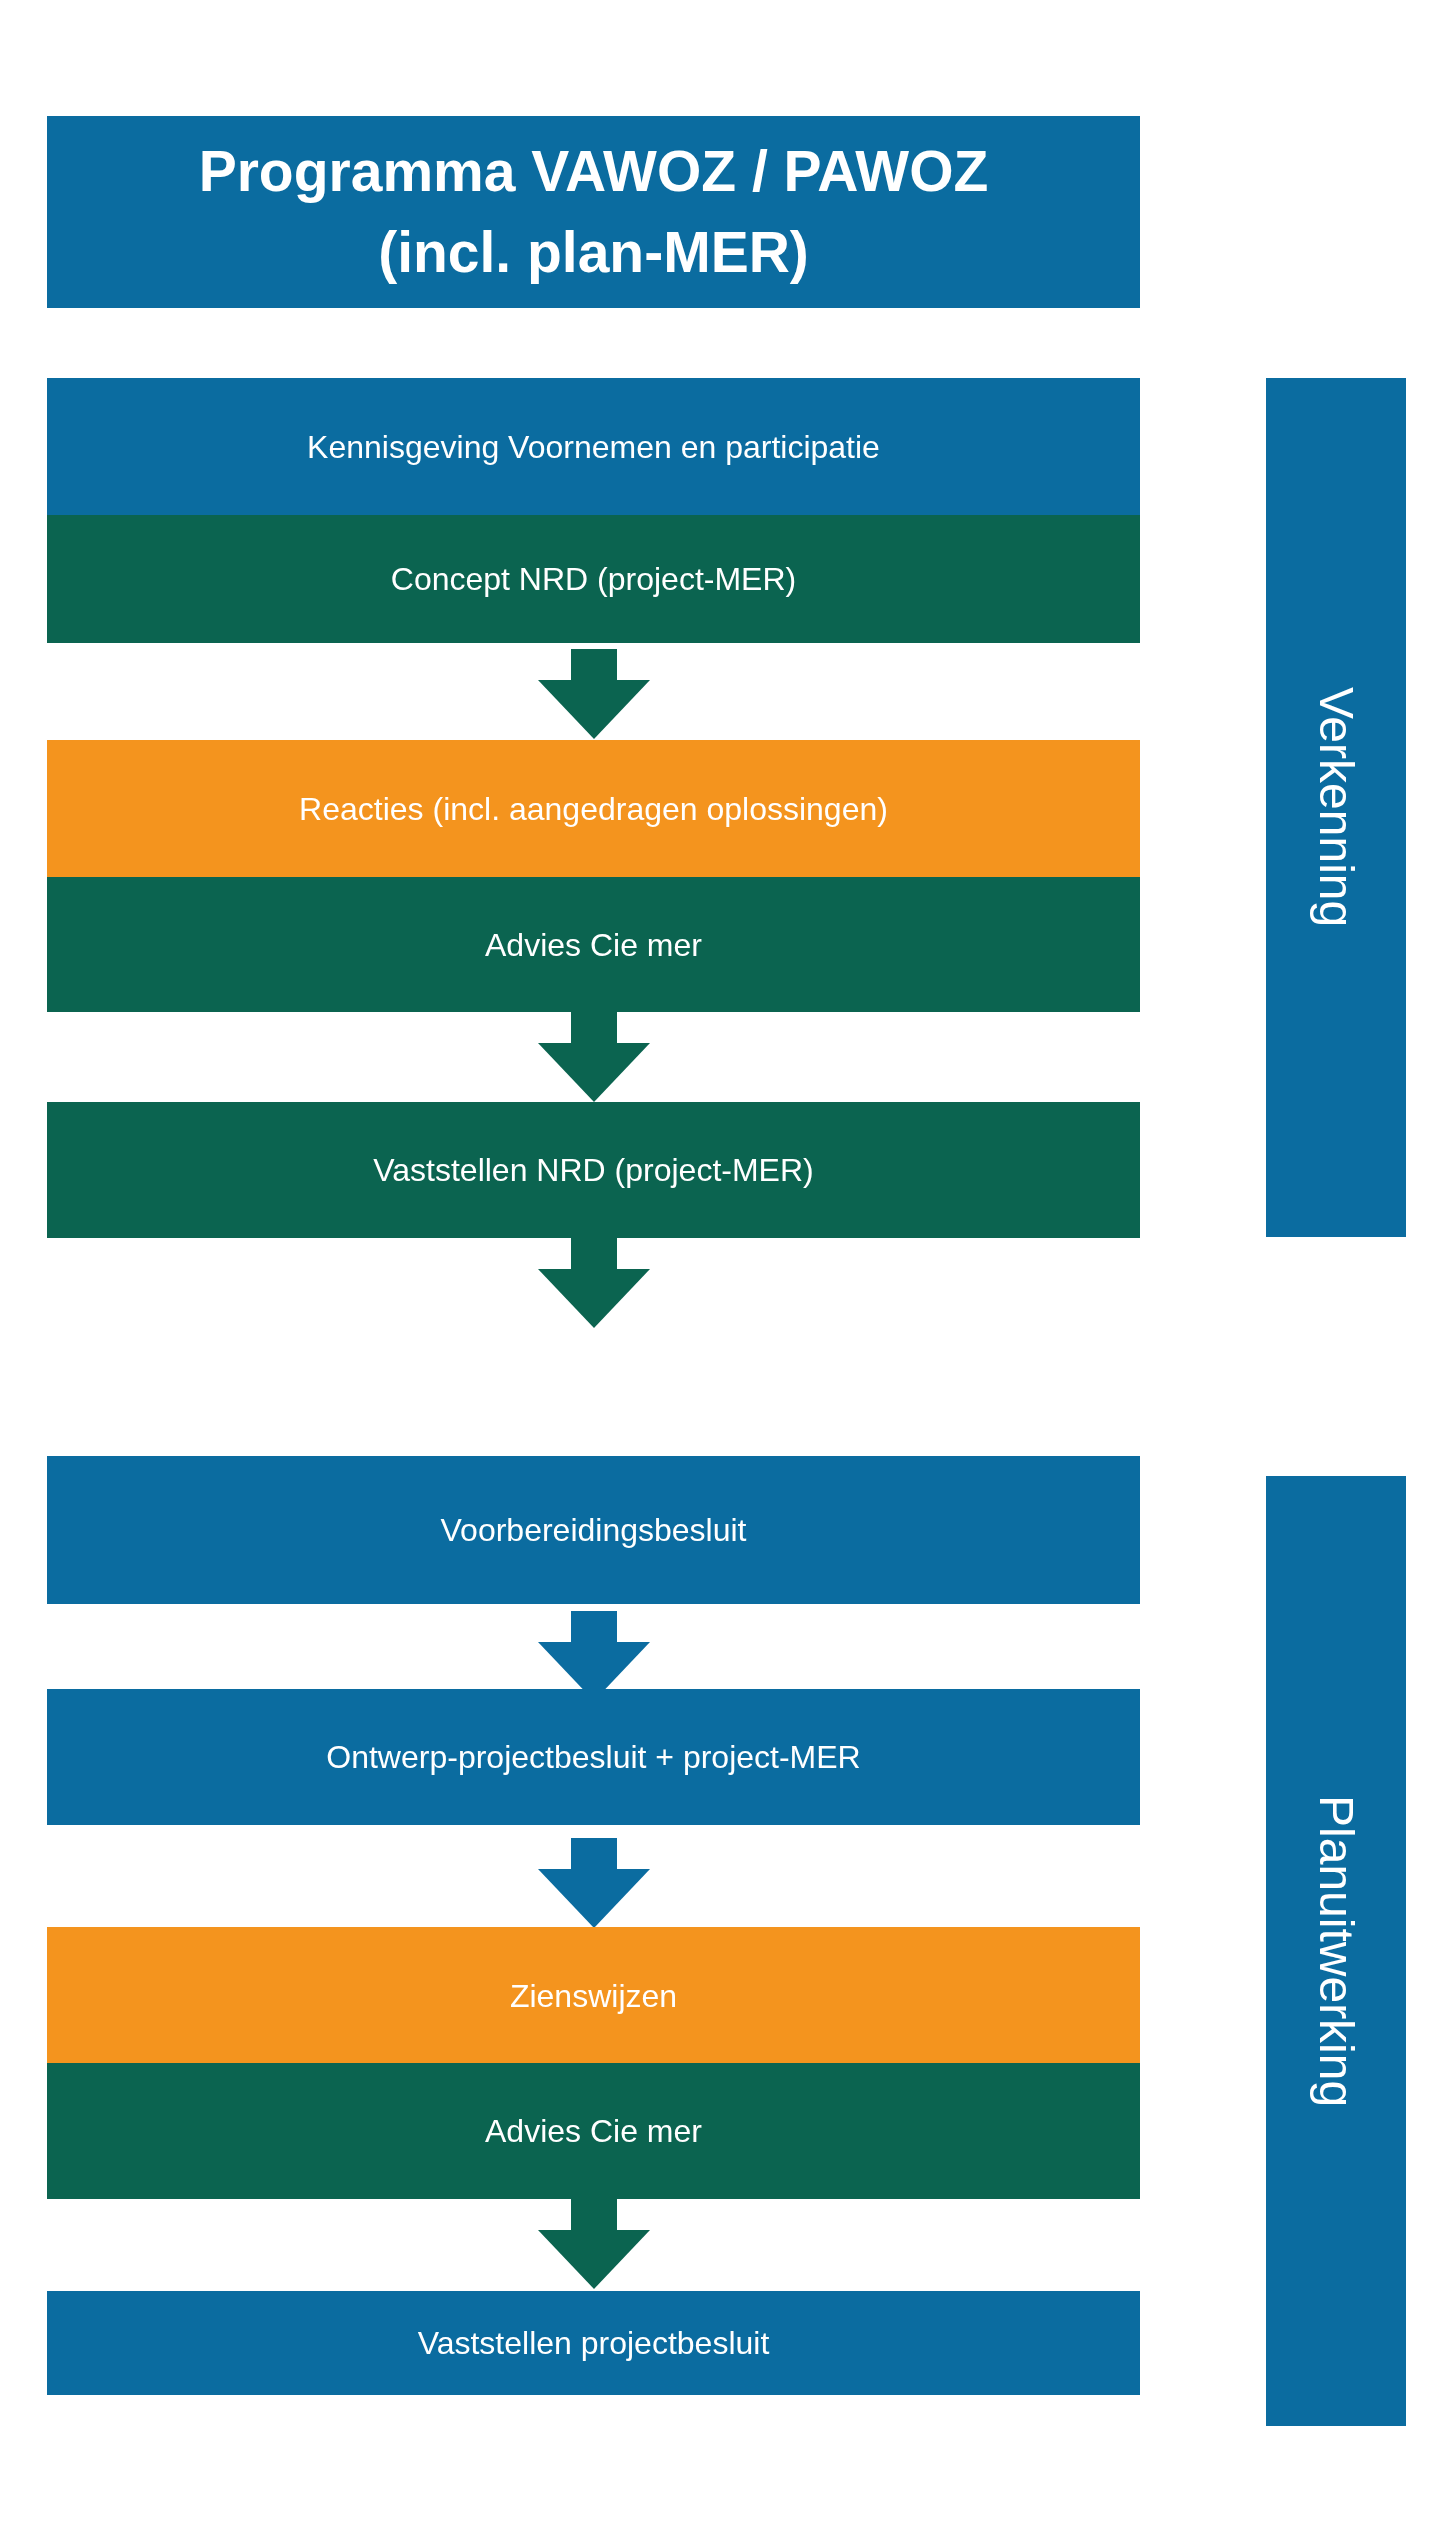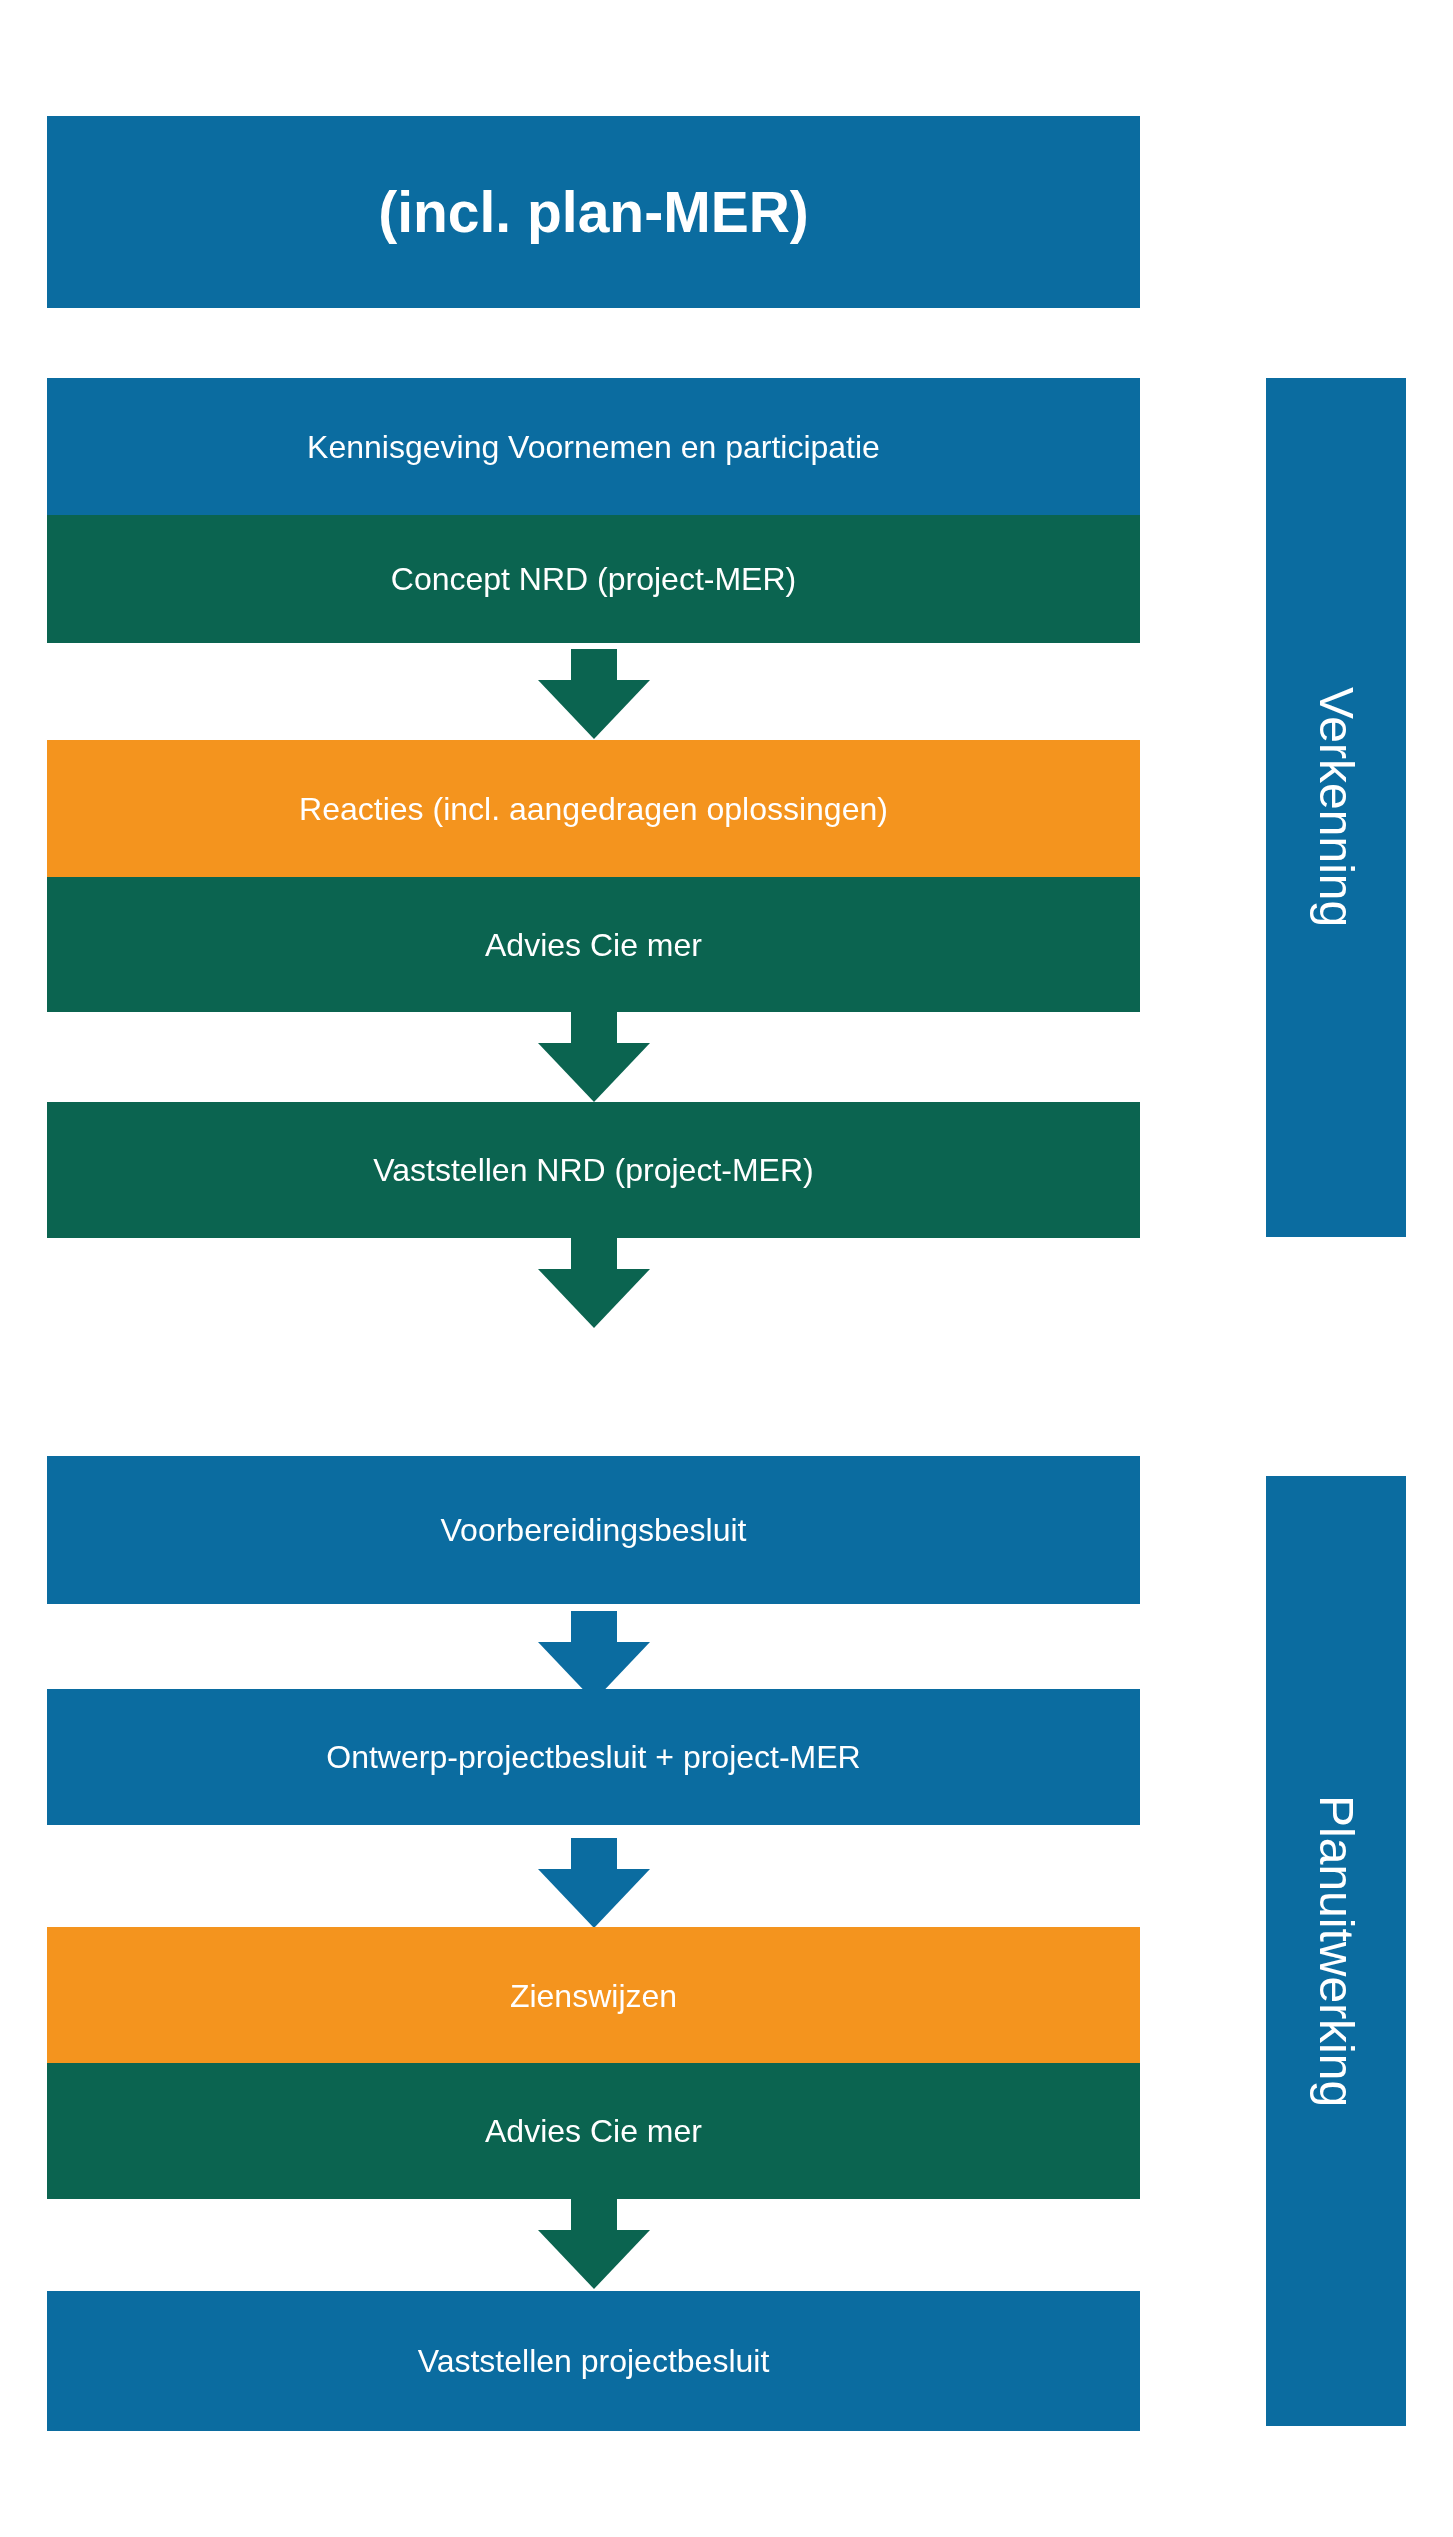--- a/index.html
+++ b/index.html
@@ -92,20 +92,21 @@
     font-size:48px;
     text-align:center;
   }
 </style>
 </head>
 <body>
 
 <div class="canvas">
 
   <div class="title-box">
+    <span>Programma VAWOZ / PAWOZ</span>
     <span>(incl. plan-MER)</span>
   </div>
 
   <div class="box blue" style="top:378px;height:137px;">Kennisgeving Voornemen en participatie</div>
 
   <div class="box green" style="top:515px;height:128px;">Concept NRD (project-MER)</div>
 
   <div class="arrow green" style="top:649px;">
     <div class="stem"></div>
     <div class="head"></div>
@@ -145,18 +146,18 @@
 
   <div class="box orange bold" style="top:1927px;height:137px;">Zienswijzen</div>
 
   <div class="box green" style="top:2063px;height:136px;">Advies Cie mer</div>
 
   <div class="arrow green" style="top:2199px;">
     <div class="stem"></div>
     <div class="head"></div>
   </div>
 
-  <div class="box blue" style="top:2291px;height:140px;">Vaststellen projectbesluit</div>
+  <div class="box blue" style="top:2291px;height:104px;">Vaststellen projectbesluit</div>
 
   <div class="phase-bar" style="top:1476px;height:950px;">Planuitwerking</div>
 
 </div>
 
 
 </body></html>

